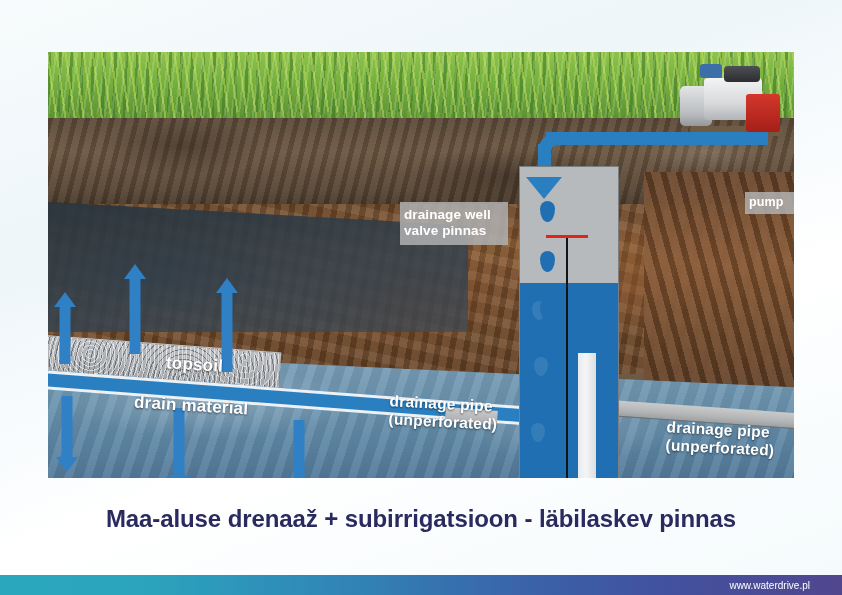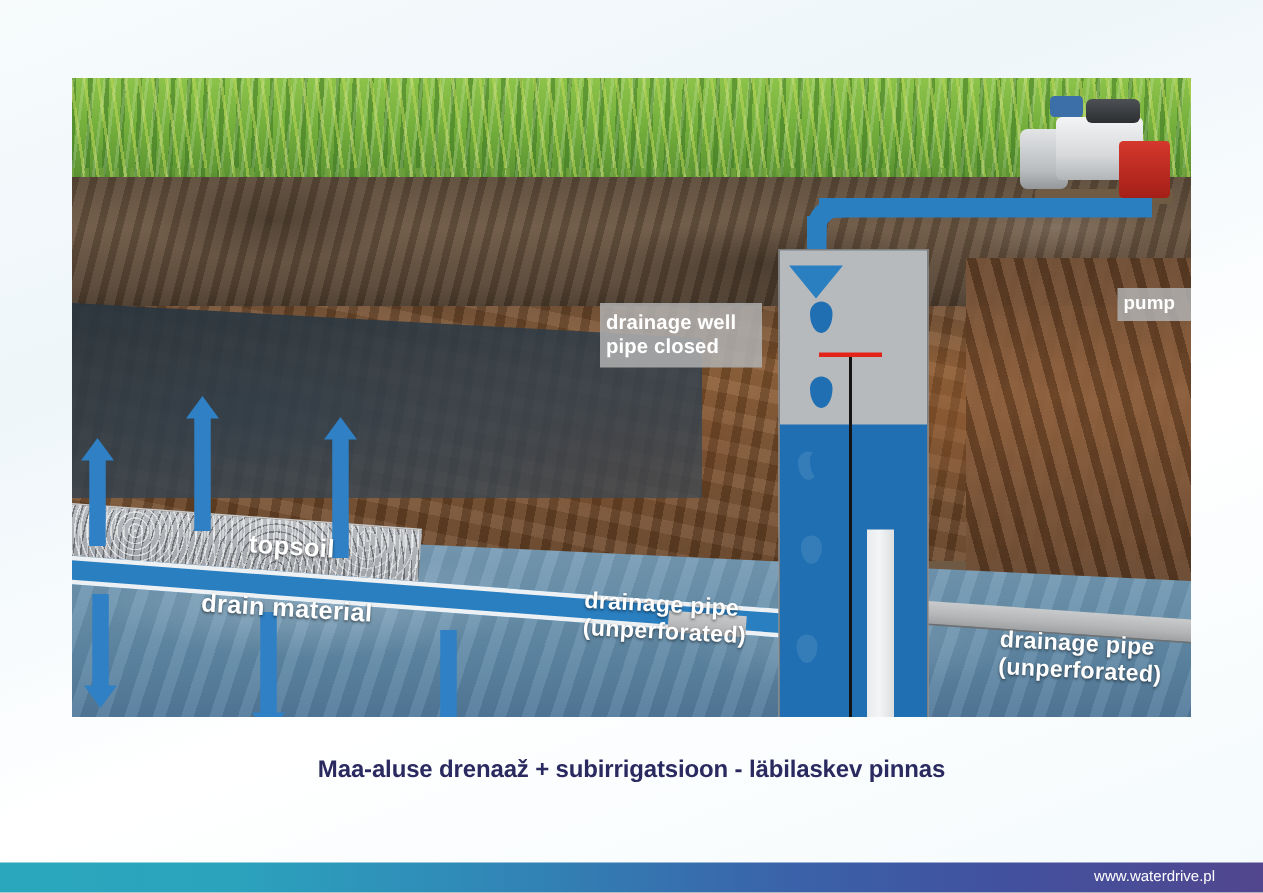--- a/index.html
+++ b/index.html
@@ -374,21 +374,21 @@
   #label-topsoil   { left: 118px; top: 303px; font-size: 17px; transform: rotate(3.5deg); }
   #label-drain     { left: 86px;  top: 344px; font-size: 17px; transform: rotate(3.5deg); }
   #label-pipe-mid  { left: 341px; top: 343px; font-size: 15.5px; transform: rotate(3deg); }
   #label-pipe-right{ left: 618px; top: 369px; font-size: 15.5px; transform: rotate(3deg); }
 
   
   .caption {
     position: absolute;
     left: 0; right: 0; top: 505px;
     text-align: center;
-    font-size: 16px;
+    font-size: 24px;
     font-weight: bold;
     color: #2a2a60;
     letter-spacing: -.1px;
   }
 
   
   .footer {
     position: absolute;
     left: 0; right: 0; bottom: 0;
     height: 20px;
@@ -484,21 +484,21 @@
       <div class="drop" style="left:20px; top:84px;"></div>
       <div class="drop" style="left:20px; top:132px;"></div>
       <div class="well-pipe-white"></div>
       <div class="valve-handle"></div>
       <div class="valve-stem"></div>
 
     </div>
 
     <div class="lbl-box" id="label-control-well">
       <div>drainage well</div>
-      <div>pipe closed</div>
+      <div>valve pinnas</div>
     </div>
 
     <div class="lbl-box" id="label-pump">pump</div>
 
     <div class="lbl-free" id="label-topsoil">topsoil</div>
     <div class="lbl-free" id="label-drain">drain material</div>
 
     <div class="lbl-free" id="label-pipe-mid">
       <div>drainage pipe</div>
       <div>(unperforated)</div>

